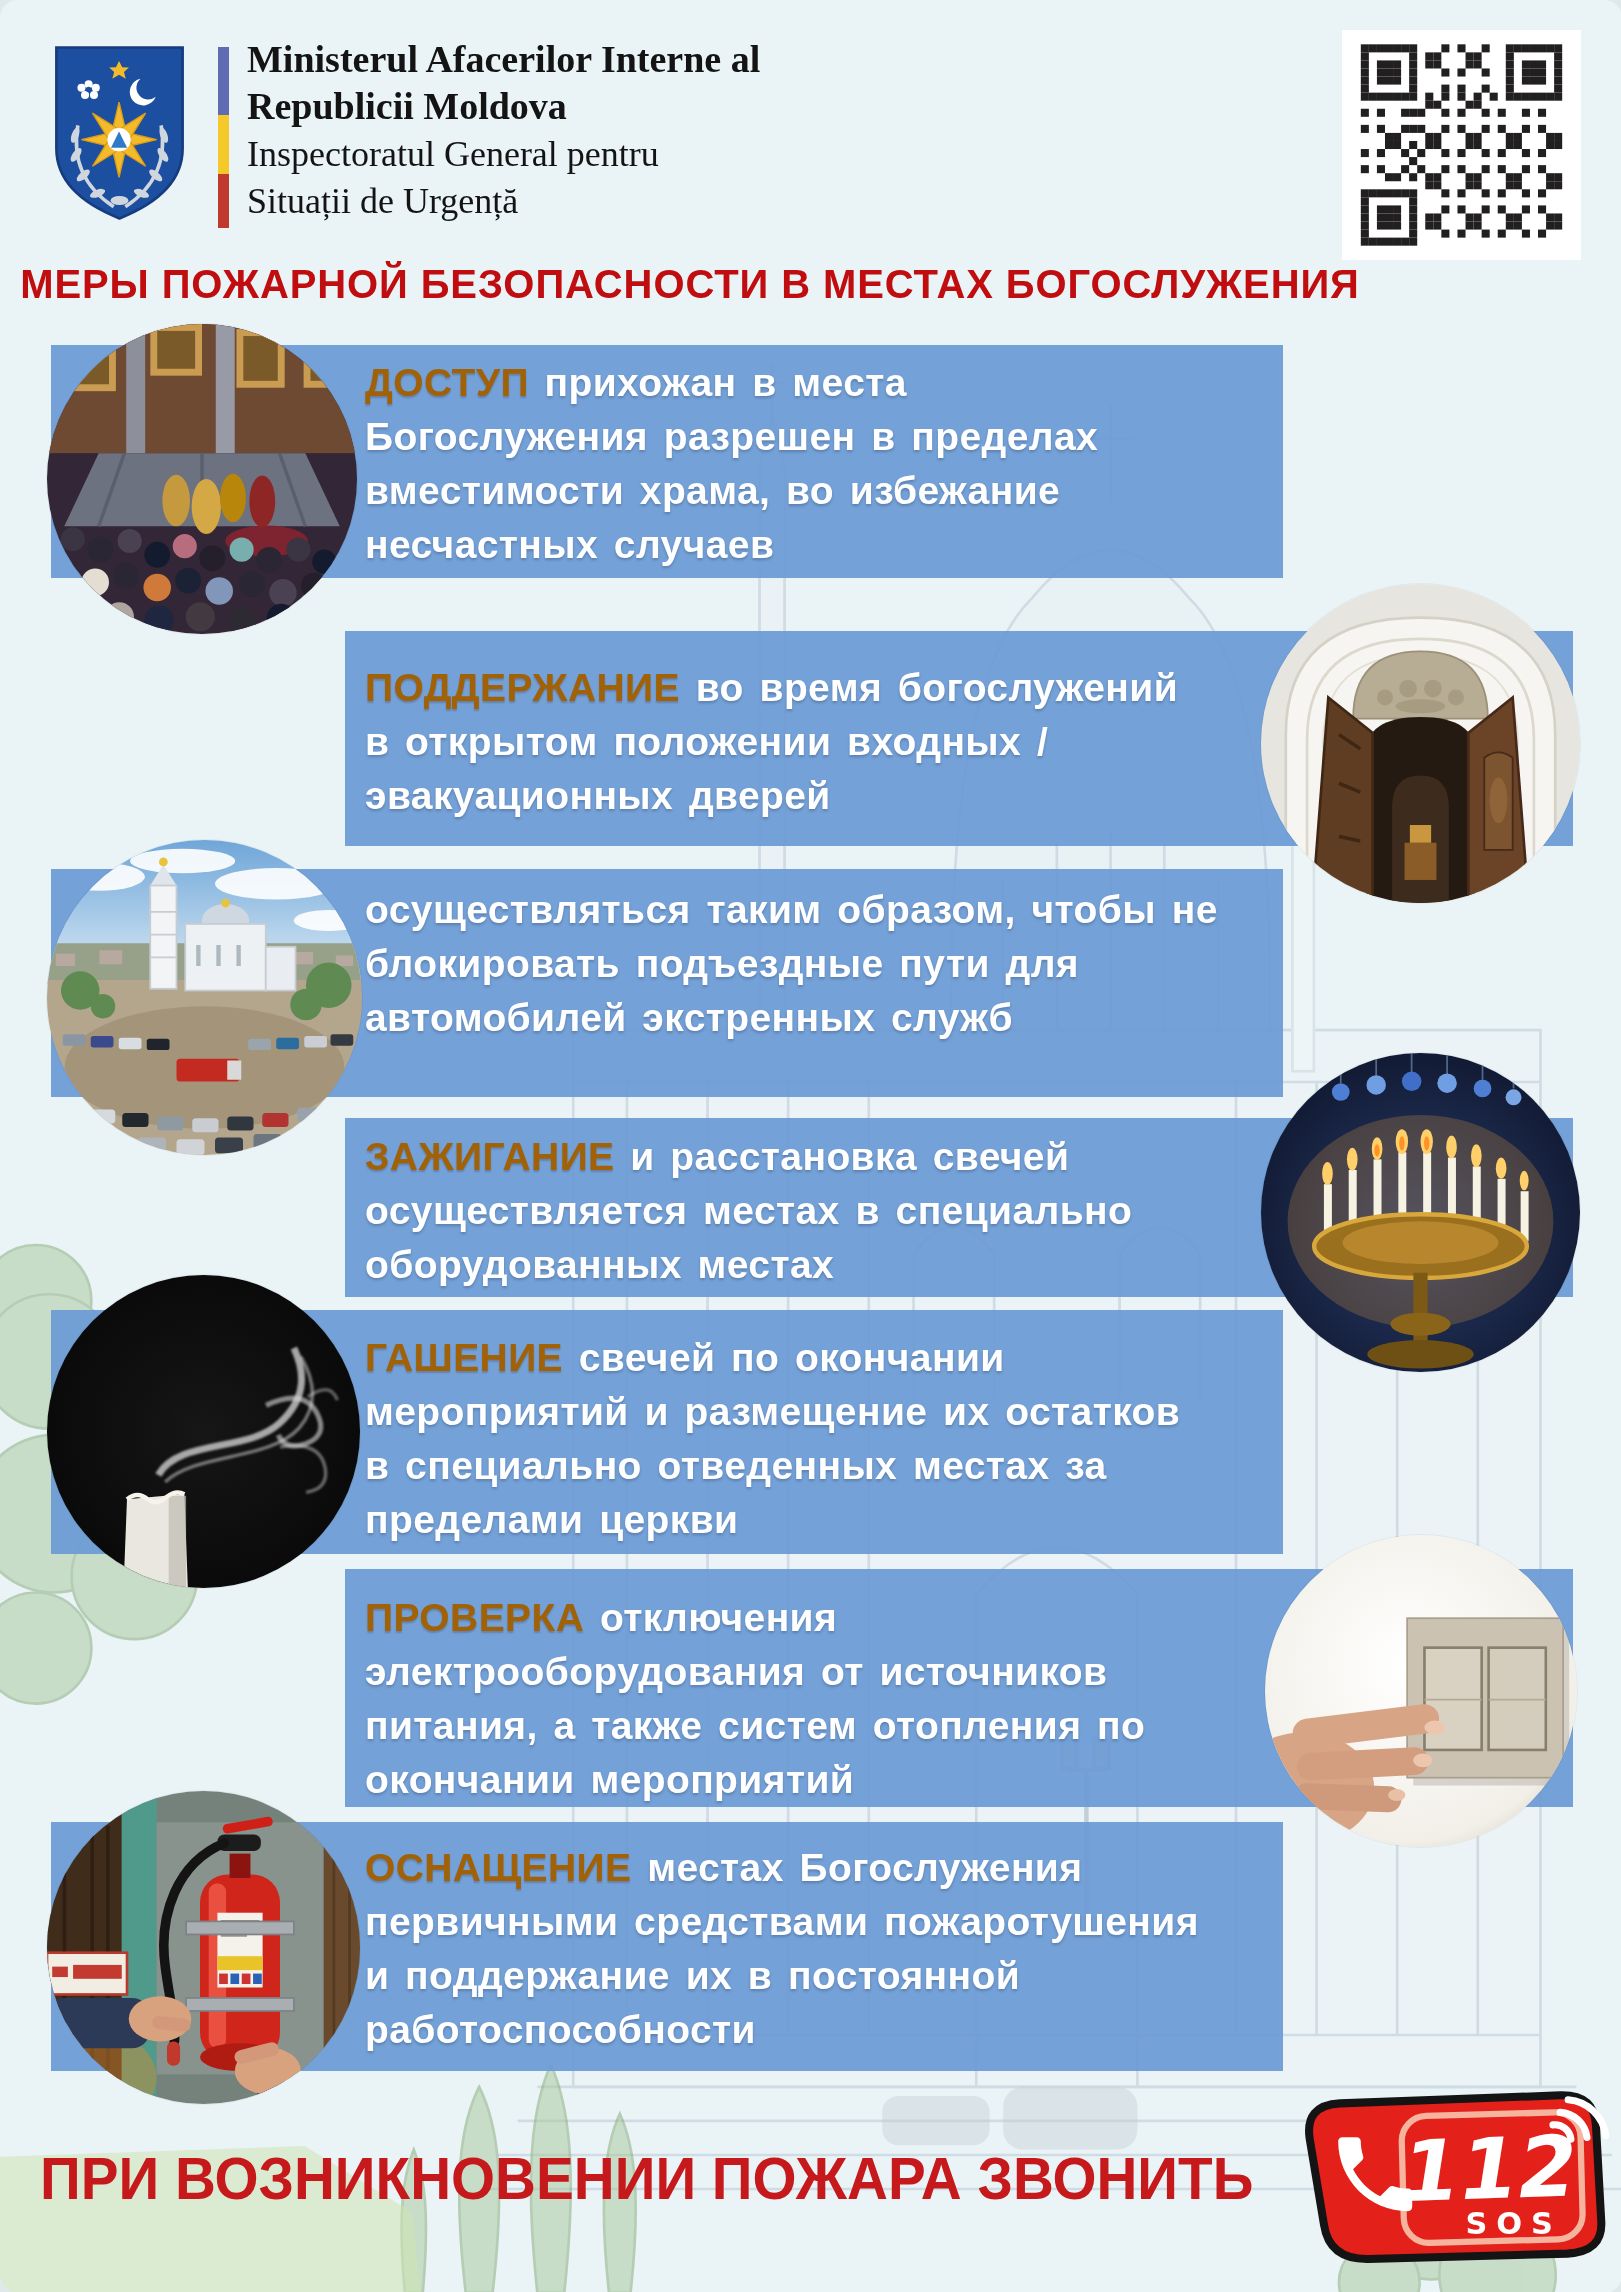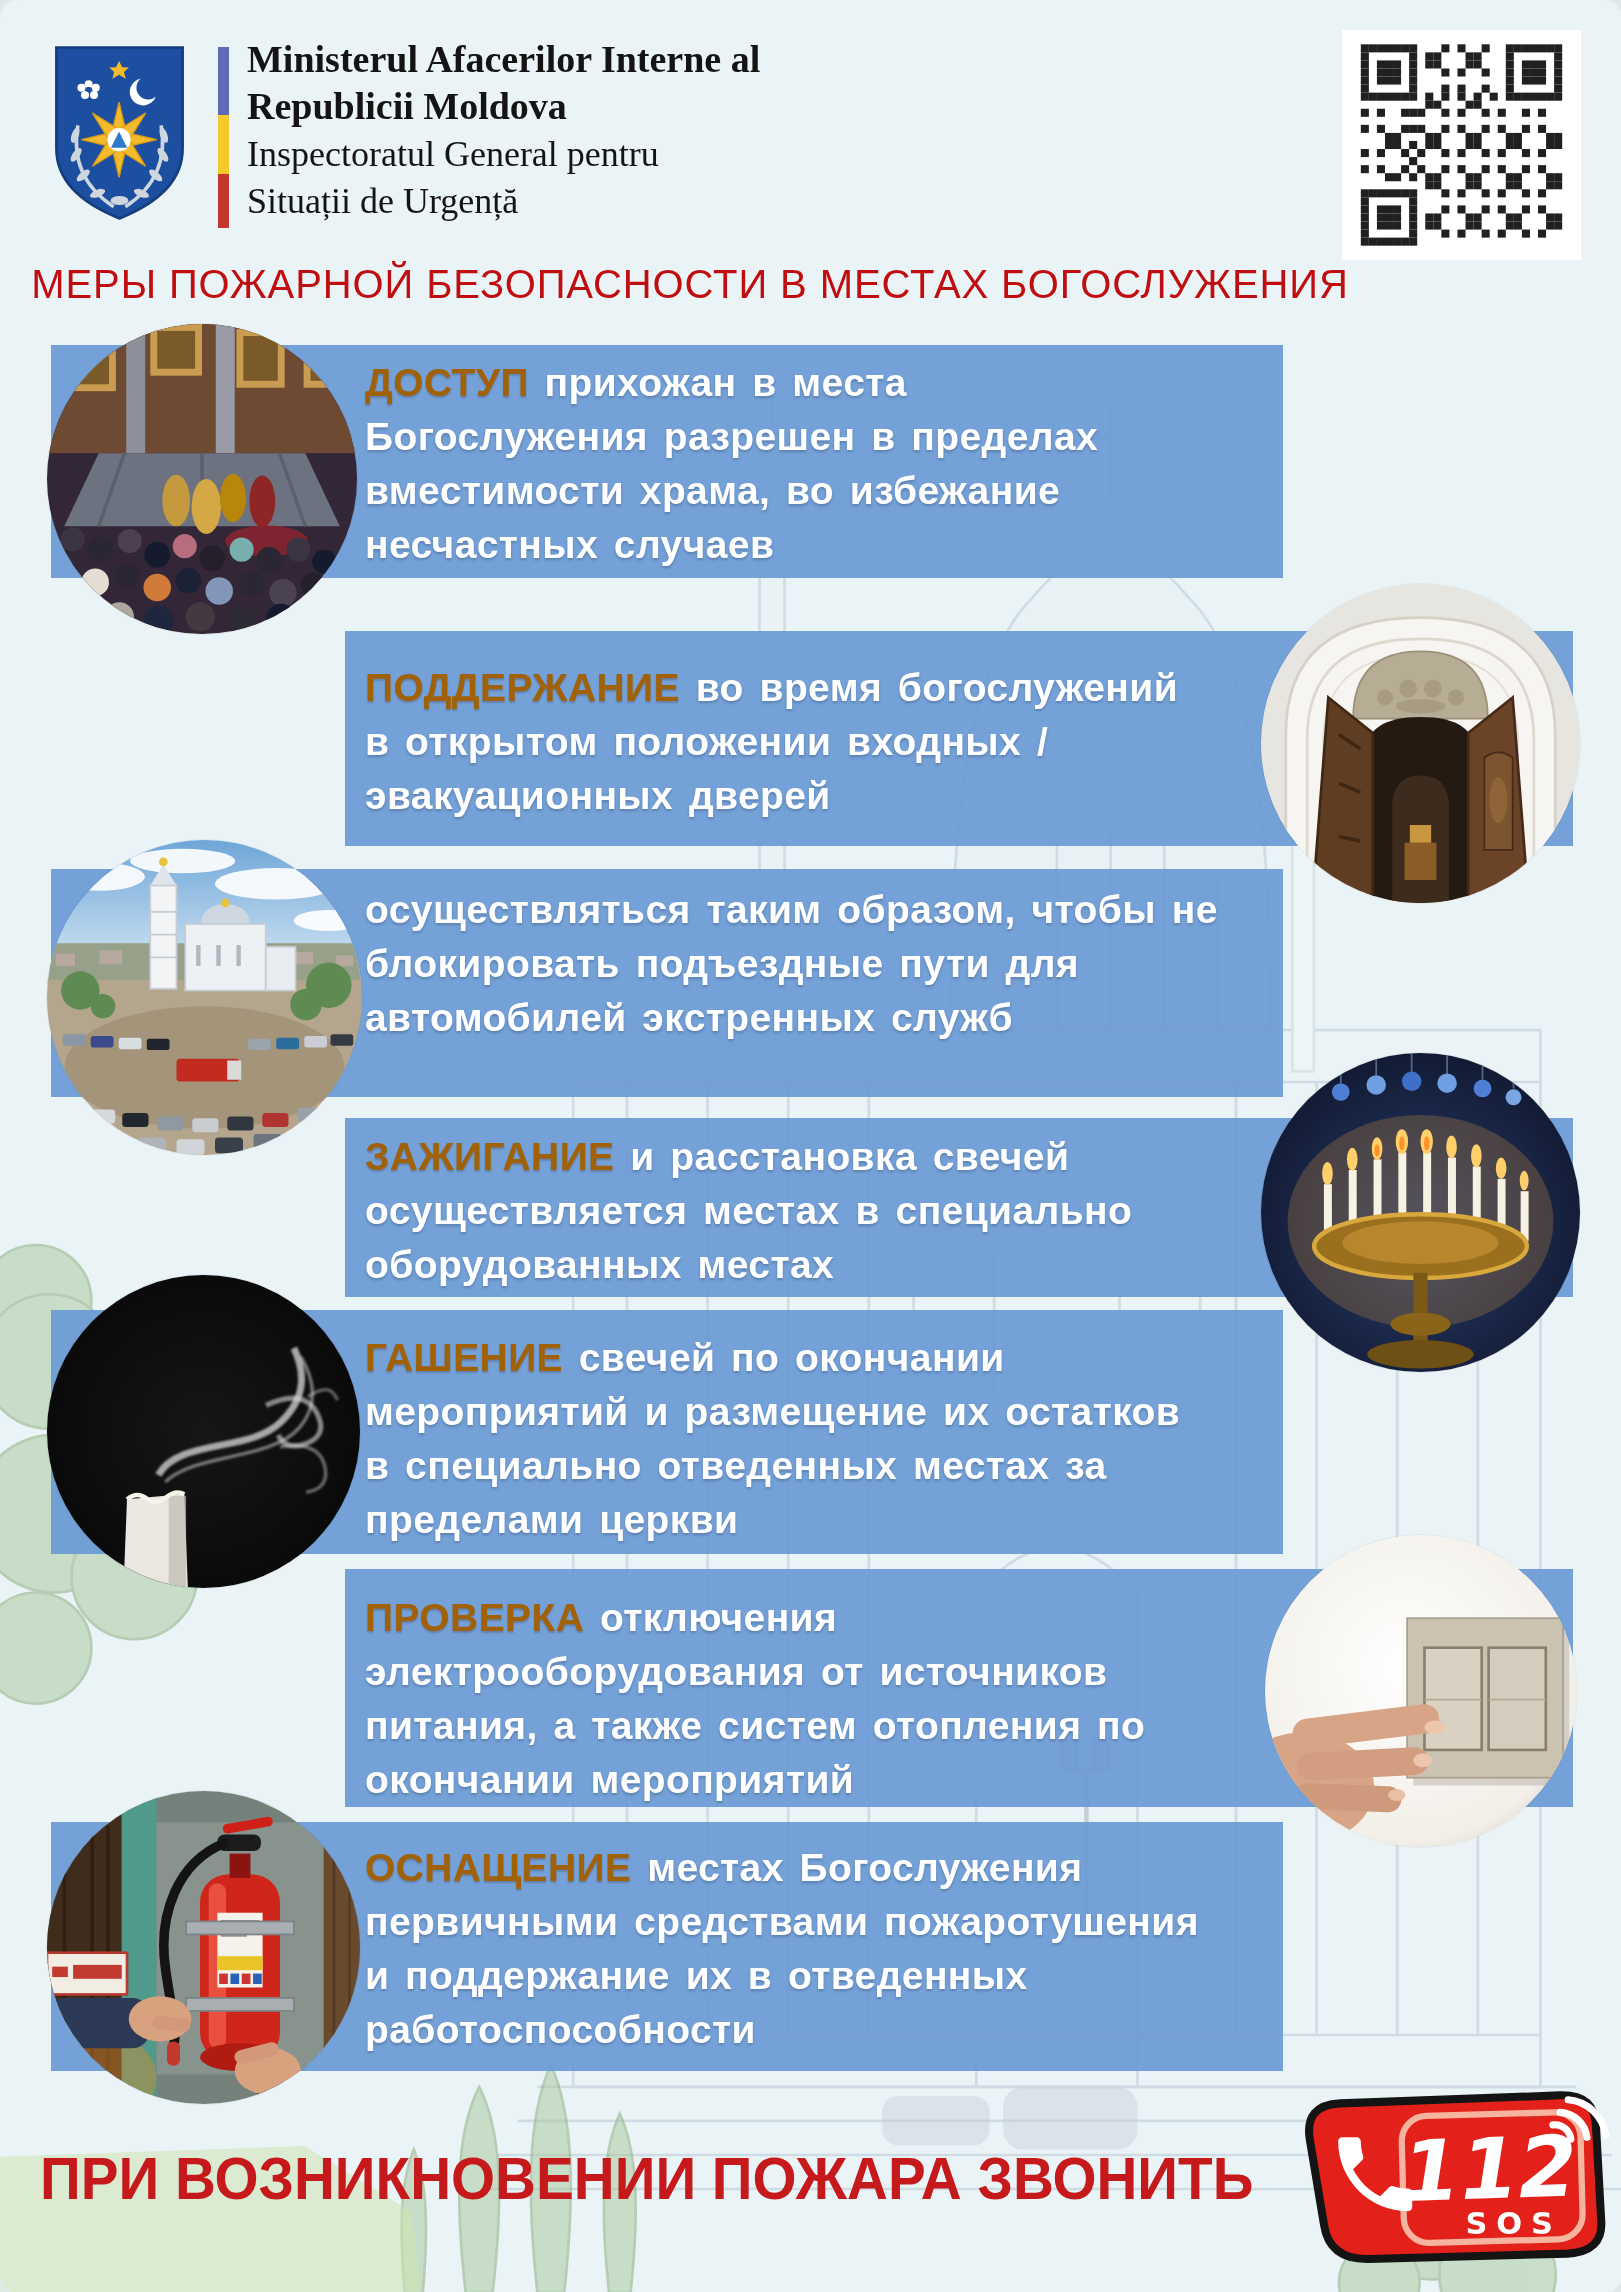--- a/index.html
+++ b/index.html
@@ -8,21 +8,21 @@
   .abs{position:absolute;}
   
   .bg-sketch{position:absolute;left:0;top:0;z-index:0;}
   
   .org-line{position:absolute;left:247px;color:#141414;font-family:"Liberation Serif","DejaVu Serif",serif;
             font-size:36px;line-height:47px;white-space:nowrap;z-index:6;}
   .org-bold{font-weight:bold;font-size:38px;}
   .qr-box{position:absolute;left:1342px;top:29.6px;width:239px;height:230px;background:#ffffff;z-index:6;}
   
   .page-title{position:absolute;left:0;top:262px;width:1380px;text-align:center;color:#c00d10;
-              font-size:40px;font-weight:normal;letter-spacing:0.9px;z-index:6;white-space:nowrap;}
+              font-size:40px;font-weight:bold;letter-spacing:0.9px;z-index:6;white-space:nowrap;}
   
   .banner{position:absolute;background:rgba(108,155,213,0.94);z-index:2;}
   .photo{position:absolute;border-radius:50%;overflow:hidden;z-index:3;box-shadow:0 0 0 0.9px rgba(0,0,0,0.05);}
   .photo svg{display:block;}
   .sec-text{position:absolute;z-index:4;color:#ffffff;font-weight:bold;font-size:39px;line-height:54px;
             letter-spacing:0.4px;word-spacing:4.5px;text-shadow:0 1.8px 2.7px rgba(20,30,60,0.25);}
   .sec-text .tline{white-space:nowrap;}
   .sec-text .kw{color:#a16207;text-shadow:0 1.8px 1.8px rgba(40,0,0,0.2);}
   
   .call-text{position:absolute;left:40px;top:2145px;color:#c6191c;font-size:59px;font-weight:bold;
@@ -728,21 +728,21 @@
         <rect x="244" y="330" width="116" height="42" rx="16" fill="#273452" transform="rotate(8 244 330)"></rect>
         <ellipse cx="254" cy="322" rx="38" ry="27" fill="#d9a27f"></ellipse>
         <rect x="214" y="300" width="52" height="16" rx="8" fill="#d3987a" transform="rotate(-14 214 300)"></rect>
         <rect x="218" y="322" width="50" height="15" rx="7" fill="#d9a27f" transform="rotate(-6 218 322)"></rect>
       </g>
     </svg>
   </div>
   <div class="sec-text" style="left:365px;top:1841px">
       <div class="tline"><span class="kw">ОСНАЩЕНИЕ</span><span> местах Богослужения</span></div>
       <div class="tline">первичными средствами пожаротушения</div>
-      <div class="tline">и поддержание их в отведенных</div>
+      <div class="tline">и поддержание их в постоянной</div>
       <div class="tline">работоспособности</div>
     </div>
 
   <div class="call-text">ПРИ ВОЗНИКНОВЕНИИ ПОЖАРА ЗВОНИТЬ</div>
 
   <div class="badge-112">
     <svg width="313" height="179" viewBox="0 0 350 200">
       <path d="M46,16 L292,7 Q330,6 332,40 L338,148 Q340,182 300,184 L78,190 Q34,191 28,152 L12,56 Q6,18 46,16 Z" fill="#e3211a" stroke="#141414" stroke-width="9"></path>
       <rect x="116" y="28" width="200" height="142" rx="28" fill="none" stroke="#f6b49e" stroke-width="7" transform="rotate(-1.5 216 99)"></rect>
       <g transform="translate(30,40) scale(4.6)" fill="#ffffff">

